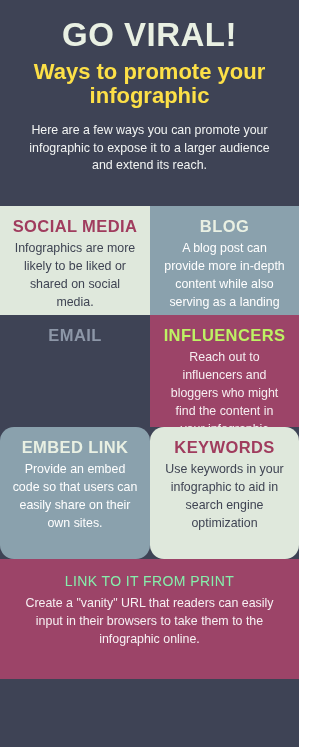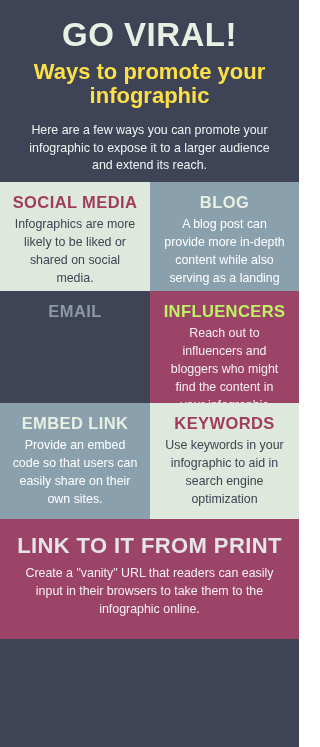--- a/index.html
+++ b/index.html
@@ -16,21 +16,21 @@
     position: relative;
     width: 299px;
     height: 747px;
     overflow: hidden;
     background: #3e4355;
   }
 
   
   .header {
     background: #3e4355;
-    height: 182px;
+    height: 206px;
     box-sizing: border-box;
     padding: 12px 12px 0 12px;
     text-align: center;
   }
   .header-title {
     font-size: 33px;
     font-weight: bold;
     color: #e9f0e3;
     letter-spacing: 0.5px;
     line-height: 1.05;
@@ -94,34 +94,34 @@
   .t-navy .cell-heading { color: #8d97a8; }
   .t-navy .cell-body    { color: #f2f4f3; }
 
   
   .t-rose  { background: #9c4468; }
   .t-rose .cell-heading { color: #bef264; }
   .t-rose .cell-body    { color: #f6eef1; }
 
   .row-1 .cell { height: 109px; }
   .row-2 .cell { height: 112px; }
-  .row-3 .cell { height: 116px; }
+  .row-3 .cell { height: 132px; border-radius: 14px; }
 
   
   .footer {
     background: #9c4468;
     height: 120px;
     box-sizing: border-box;
     padding: 14px 14px 0 14px;
     text-align: center;
   }
   .footer-heading {
-    font-size: 22px;
-    font-weight: bold;
-    color: #e5e5e5;
+    font-size: 14px;
+    font-weight: normal;
+    color: #86efac;
     letter-spacing: 0.4px;
     margin: 0 0 6px 0;
   }
   .footer-body {
     font-size: 12.4px;
     color: #f7f0f3;
     line-height: 1.45;
     margin: 0;
   }
 </style>

